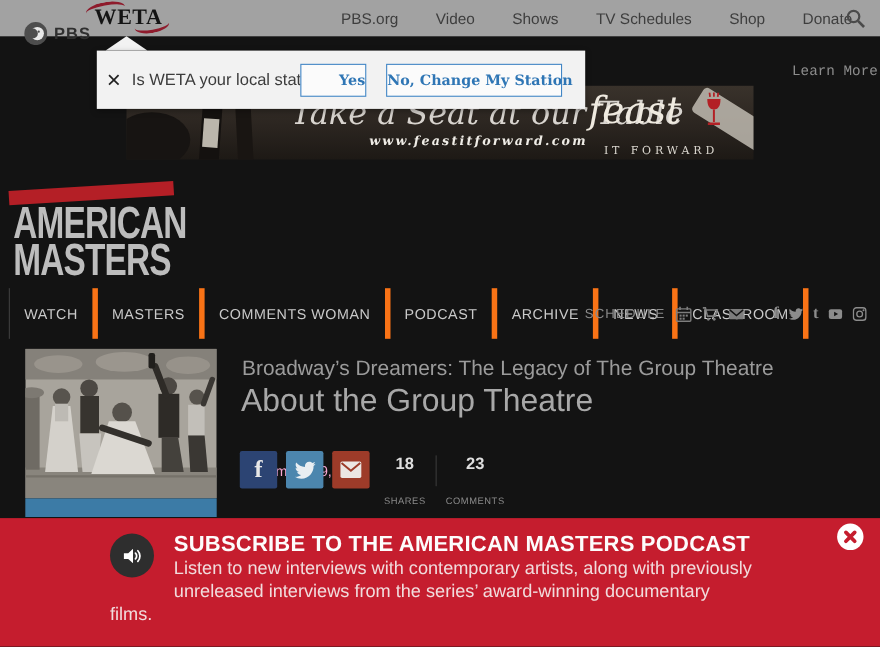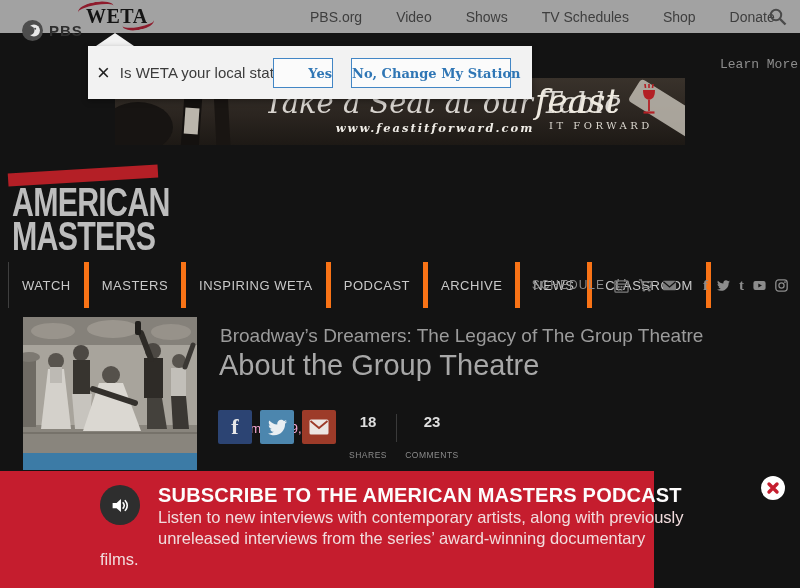--- a/index.html
+++ b/index.html
@@ -45,21 +45,21 @@
   .ad-bottle1:after { content:""; position:absolute; left:2px; top:28px; width:14px; height:26px; background:#d8d3c8; opacity:0.85; }
   .ad-bottle2 { position:absolute; left:100px; top:8px; width:14px; height:64px; background:#191512; border-radius:5px 5px 2px 2px; transform:rotate(-3deg); }
   .ad-bottle3 { position:absolute; right:-18px; top:18px; width:74px; height:26px; background:#c9c4ba; opacity:0.8; border-radius:4px; transform:rotate(32deg); }
   .ad-script { position:absolute; left:138px; top:8px; width:380px; text-align:center;
     font-family:"DejaVu Serif", serif; font-style:italic; font-size:29px; color:#d8d4cf; white-space:nowrap; }
   .ad-url { position:absolute; left:150px; top:43px; width:340px; text-align:center;
     font-family:"DejaVu Serif", serif; font-style:italic; font-weight:bold;
     font-size:11.5px; letter-spacing:2px; color:#efece6; }
   .ad-brand { position:absolute; left:420px; top:4px; width:135px; }
   .ad-brand-script { font-family:"DejaVu Serif", serif; font-style:italic; font-size:34px; color:#efeae0; line-height:38px; }
-  .ad-brand-sub { font-family:"DejaVu Serif", serif; font-size:10px; letter-spacing:3.5px; color:#dcd8d0; margin-top:0px; margin-left:14px; }
+  .ad-brand-sub { font-family:"DejaVu Serif", serif; font-size:10px; letter-spacing:3.5px; color:#dcd8d0; margin-top:12px; margin-left:14px; }
   .ad-glass { position:absolute; left:104px; top:2px; }
 
   
   .am-logo { position:absolute; left:8px; top:163px; z-index:2; }
   .am-redbar { position:absolute; left:0px; top:6px; width:150px; height:13px; background:#b41f26; transform:rotate(-3.5deg); }
   .am-lines { position:absolute; left:4px; top:22px; }
   .am-line { font-weight:bold; font-size:41px; line-height:34px; color:#bdbdbd;
     letter-spacing:-1px; transform:scaleX(0.74); transform-origin:0 50%; white-space:nowrap; }
 
   
@@ -88,21 +88,21 @@
   .share-em { left:302px; background:#9d3b29; }
   .share-fb .f { font-family:"Liberation Serif", serif; font-weight:bold; font-size:22px; color:#e8e8e8; }
   .stat { position:absolute; top:413px; text-align:center; }
   .stat-shares { left:346px; width:44px; }
   .stat-comments { left:402px; width:60px; }
   .stat-num { font-size:15px; font-weight:bold; color:#dedede; }
   .stat-lbl { font-size:8.5px; letter-spacing:0.5px; color:#8a8a8a; margin-top:20px; }
   .stat-div { position:absolute; left:396px; top:414px; width:1px; height:28px; background:#3a3a3a; }
 
   
-  .banner { position:absolute; left:0; top:471px; width:654px; height:117px; background:#c51d2e; z-index:3;padding-left:43px; }
+  .banner { position:absolute; left:0; top:471px; width:800px; height:117px; background:#c51d2e; z-index:3;padding-left:43px; }
   .banner-close { position:absolute; left:760px; top:4px; width:26px; height:26px; cursor:pointer; }
   .banner-content { position:absolute; left:100px; top:12px; width:586px; color:#fff; }
   .speaker-circle { float:left; width:40px; height:40px; border-radius:50%; background:#2e2e2e;
     margin:2px 18px 10px 0; display:flex; align-items:center; justify-content:center; }
   .banner-title { font-size:20px; font-weight:bold; color:#fdfcfc; line-height:24px; letter-spacing:0.2px; }
   .banner-desc { font-size:16.5px; line-height:21px; color:#f1dcdd; }
 </style>
 </head>
 <body>
 
@@ -170,21 +170,21 @@
   <div class="am-lines">
     <div class="am-line">AMERICAN</div>
     <div class="am-line">MASTERS</div>
   </div>
 </div>
 
 <div class="mainnav">
   <div class="nav-items">
     <div class="nav-item">WATCH</div>
     <div class="nav-item">MASTERS</div>
-    <div class="nav-item">INSPIRING WETA</div>
+    <div class="nav-item">COMMENTS WOMAN</div>
     <div class="nav-item">PODCAST</div>
     <div class="nav-item">ARCHIVE</div>
     <div class="nav-item">NEWS</div>
     <div class="nav-item">CLASSROOM</div>
   </div>
   <div class="nav-right">
     <span class="schedule-label">SCHEDULE</span>
     <svg class="nav-ico" viewBox="0 0 16 16">
       <rect x="1" y="3" width="14" height="12" rx="1" fill="none" stroke="currentColor" stroke-width="1.4"></rect>
       <line x1="1" y1="6.5" x2="15" y2="6.5" stroke="currentColor" stroke-width="1.4"></line>

